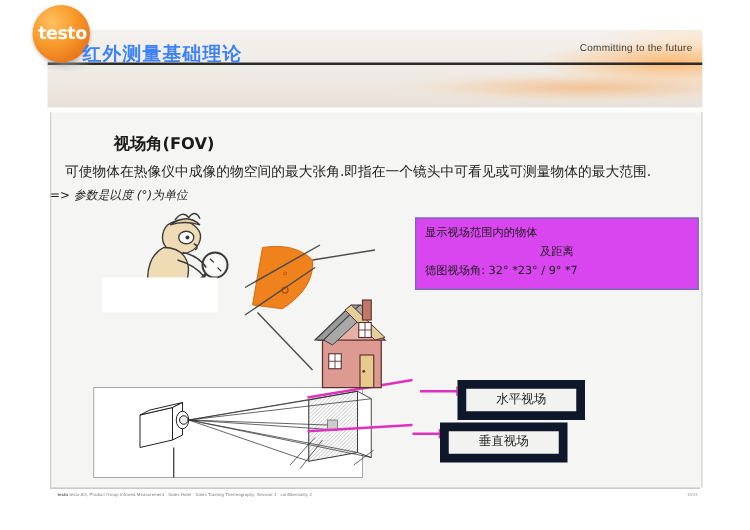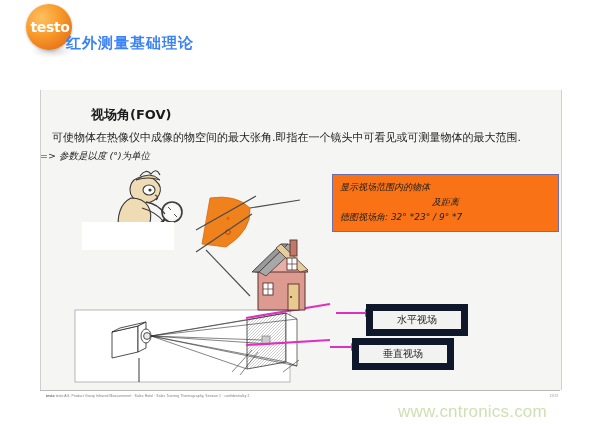--- a/index.html
+++ b/index.html
@@ -40,22 +40,22 @@
 
   .h1{position:absolute;left:52px;top:106px;font-size:13px;font-weight:bold;color:#1b1b1b;
       font-family:"DejaVu Sans","Liberation Sans",sans-serif;white-space:nowrap;margin-left:39px;}
   .p1{position:absolute;left:52px;top:130px;font-size:11px;color:#1d1d1d;
       font-family:"DejaVu Sans","Liberation Sans",sans-serif;white-space:nowrap;}
   .p2{position:absolute;left:40px;top:150px;font-size:9.5px;color:#1d1d1d;
       font-family:"DejaVu Sans","Liberation Sans",sans-serif;white-space:nowrap;font-style:italic;}
 
   
   .callout{position:absolute;left:332px;top:174px;width:227px;
-           border:1px solid #6b6fb0;background:#f97316;padding:5px 7px 6px 7px;
-           box-sizing:border-box;font-style:italic;}
+           border:1px solid #6b6fb0;background:#d946ef;padding:5px 7px 6px 7px;
+           box-sizing:border-box;}
   .callout div{font-size:9px;color:#1d1d1d;line-height:15px;
            font-family:"DejaVu Sans","Liberation Sans",sans-serif;white-space:nowrap;}
   .callout .c2{text-align:left;}
   .callout .c3{text-align:center;}
 
   
   .labelbox{position:absolute;border:7px solid #0f172a;background:#f2f2f0;
             font-size:10px;color:#1d1d1d;font-family:"DejaVu Sans","Liberation Sans",sans-serif;
             text-align:center;line-height:18px;height:18px;}
   #lbl-h{left:366px;top:304px;width:88px;}
@@ -79,20 +79,25 @@
   .pagenum{position:absolute;right:42px;top:394px;font-size:3.4px;color:#9a9a9a;
            font-family:"Liberation Sans",sans-serif;}
   .watermark{position:absolute;left:398px;top:402px;font-size:17px;color:#cfe0b4;
           font-family:"Liberation Sans",sans-serif;letter-spacing:.2px;font-weight:500;}
 </style>
 </head>
 <body>
 
 <div id="slide">
 
+  <div class="header">
+    <div class="header-swoosh"></div>
+    <div class="header-rule"></div>
+    <div class="tagline">Committing to the future</div>
+  </div>
 
   <div class="logo-shadow"></div>
   <div class="logo"></div>
   <div class="logo-text">testo</div>
 
   <div class="slide-title">红外测量基础理论</div>
 
   <div class="panel"></div>
 
   <div class="h1">视场角(FOV)</div>
@@ -220,15 +225,14 @@
   <div class="arrow" id="arr-v"></div>
   <div class="labelbox" id="lbl-v">垂直视场</div>
 
   <div class="footrule"></div>
   <div class="footer">
     <b>testo</b>
     <span>testo AG, Product Group Infrared Measurement · Sales Hotel · Sales Training Thermography, Session 1 · confidentiality</span>
     <span>2</span>
   </div>
   <div class="pagenum">19/23</div>
-  <div class="watermark">www.cntronics.com</div>
 
 </div>
 
 </body></html>

